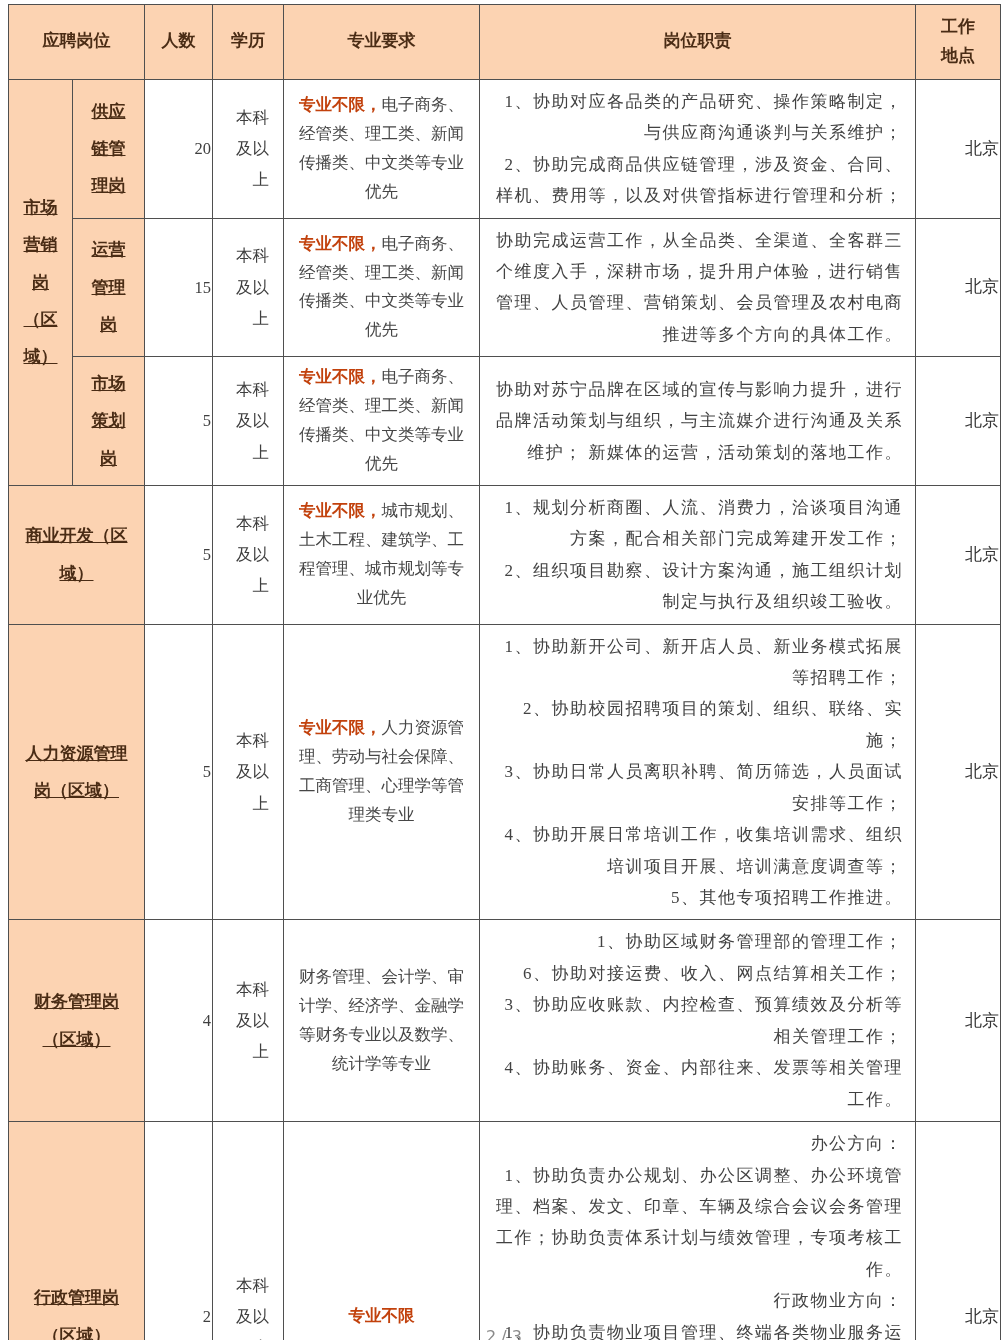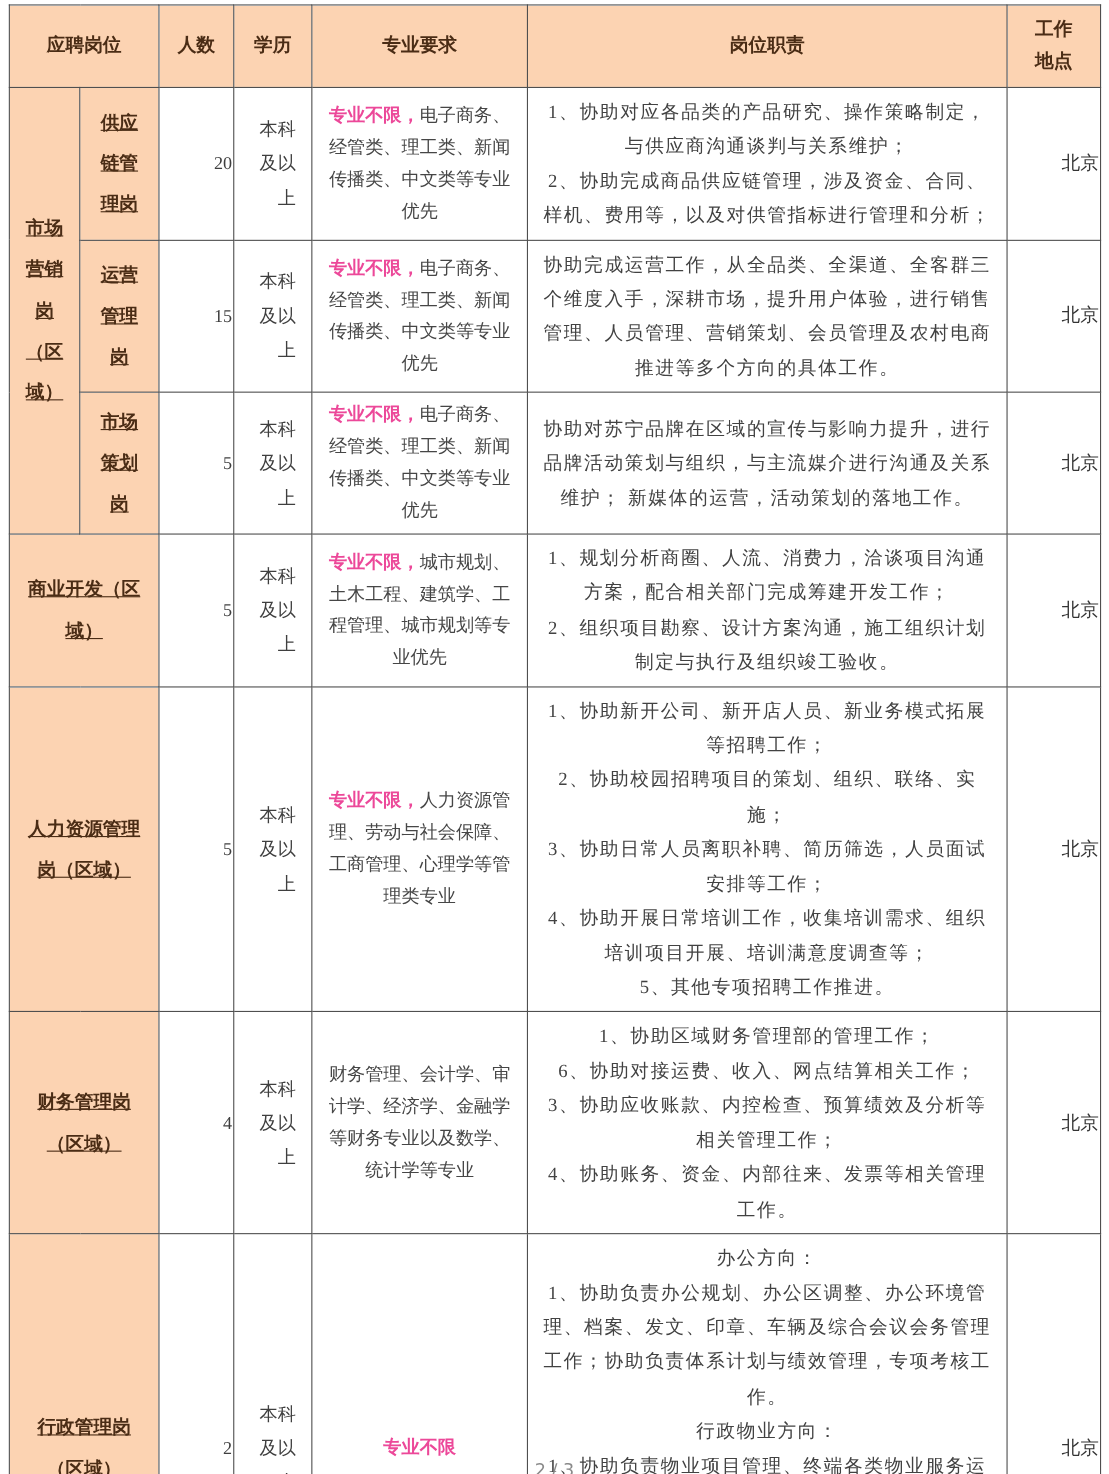--- a/index.html
+++ b/index.html
@@ -37,24 +37,24 @@
   td.num,td.edu,td.loc{
     text-align:right;font-size:16.5px;line-height:1.9;
   }
   td.edu{padding:0 14px;line-break:anything;word-break:break-all;}
   td.loc{font-weight:normal;color:#343434;font-size:17px;}
   
   td.major{
     text-align:center;font-size:16.5px;line-height:1.75;
     padding:6px 10px;color:#464646;
   }
-  td.major .lead{font-weight:bold;color:#ec4899;}
+  td.major .lead{font-weight:bold;color:#c2410c;}
   
   td.duty{
-    text-align:center;font-size:17px;line-height:1.85;
+    text-align:right;font-size:17px;line-height:1.85;
     letter-spacing:1.5px;padding:6px 12px;color:#424242;
   }
   td.duty .line{margin:0;}
   
   .page-footer{
     position:absolute;left:0;right:0;top:1327px;
     text-align:center;font-size:16px;color:#8a8a8a;
     font-family:"DejaVu Sans",sans-serif;
   }
 </style>

